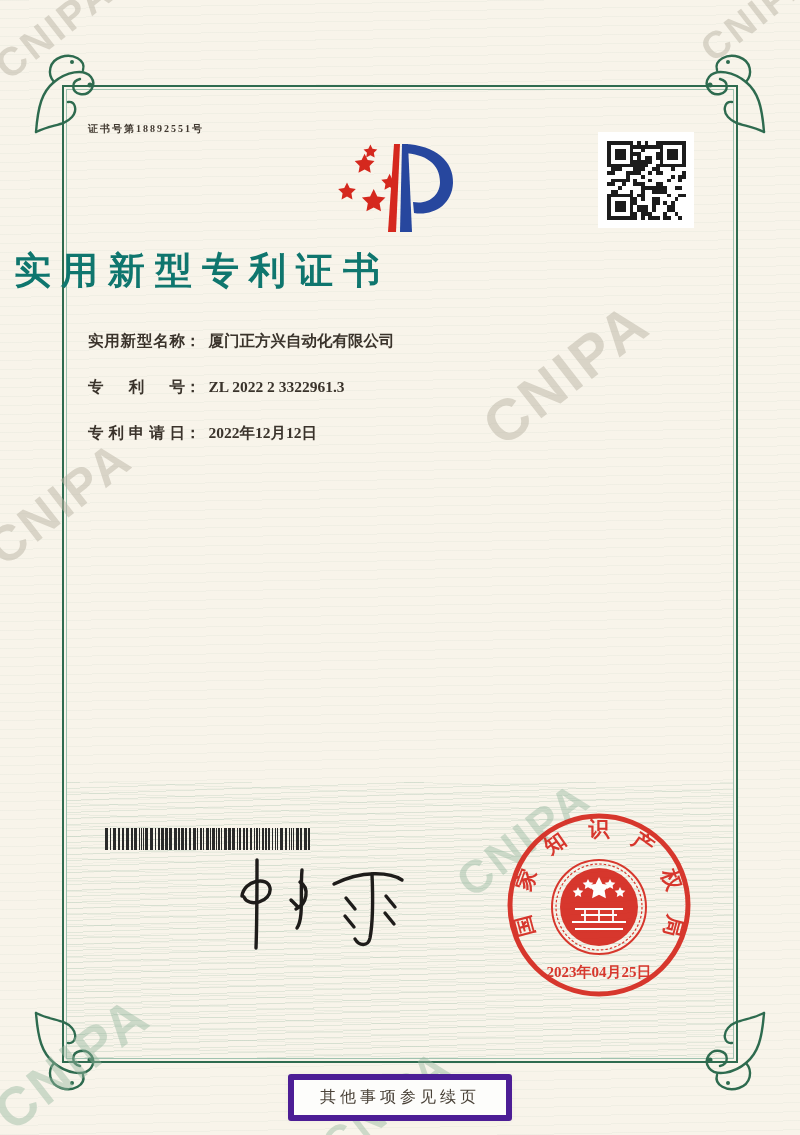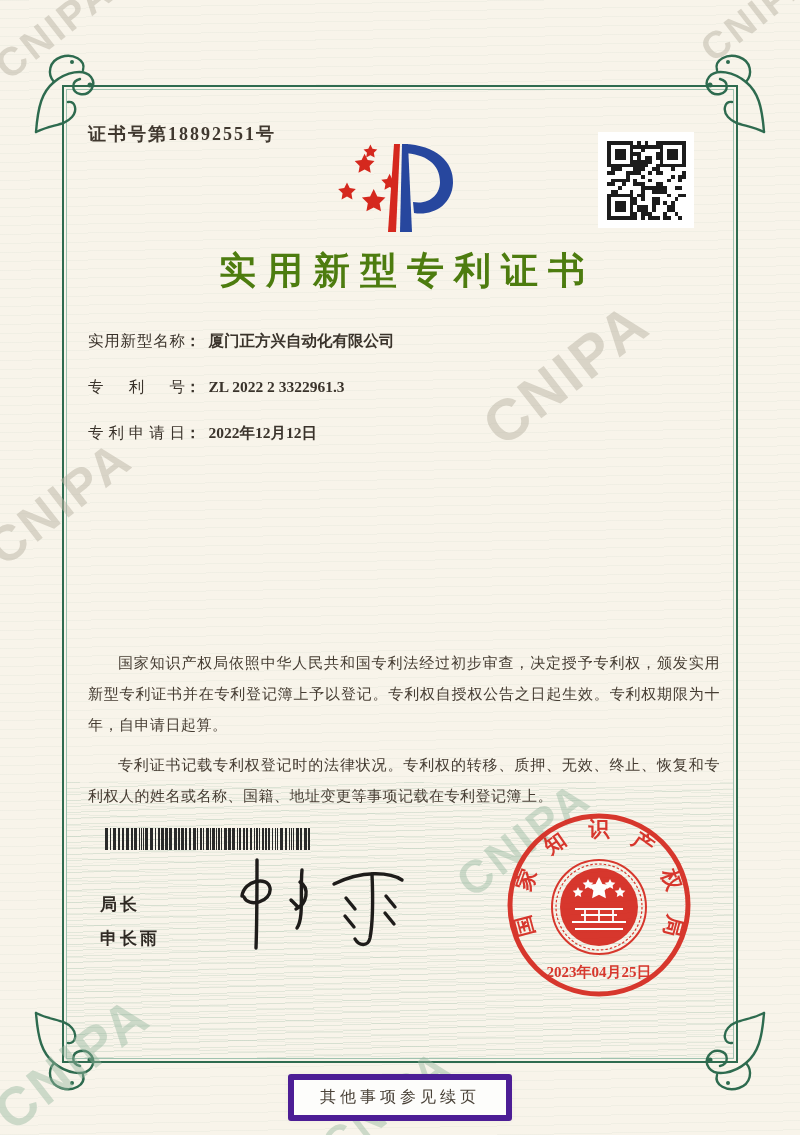--- a/index.html
+++ b/index.html
@@ -37,45 +37,45 @@
   
   .wm {
     position:absolute; font-family:"Liberation Sans","DejaVu Sans",sans-serif;
     font-weight:bold; color:rgba(186,180,163,0.50);
     transform:rotate(-38deg); letter-spacing:3px; pointer-events:none; user-select:none;
     z-index:1;
   }
   .wm.green { color:rgba(150,185,160,0.45); }
   
   .cert-no {
-    position:absolute; left:88px; top:122px; font-size:18px; font-weight:bold;
+    position:absolute; left:88px; top:122px; font-size:10px; font-weight:bold;
     color:#40382f; letter-spacing:2px; z-index:2;
   }
   .logo { position:absolute; left:332px; top:136px; width:146px; height:102px; z-index:2; }
   .qr-box {
     position:absolute; left:598px; top:132px; width:96px; height:96px;
     background:#ffffff; z-index:2;
   }
   .qr {
     position:absolute; left:9px; top:9px; width:78.75px; height:78.75px;
     display:grid; grid-template-columns:repeat(21,1fr); grid-template-rows:repeat(21,1fr);
     background:#fff;
   }
   .qr i { display:block; }
   .qr i.on { background:#1c1c1c; }
   .title {
-    position:absolute; left:4px; right:0; top:246px; text-align:center;
-    font-size:37px; font-weight:bold; color:#4d7c0f;
+    position:absolute; left:4px; right:0; top:246px; text-align:left;
+    font-size:37px; font-weight:bold; color:#0f766e;
     letter-spacing:10px; text-indent:10px; z-index:2;
   }
   
   .rows { position:absolute; left:88px; top:318px; width:634px; z-index:2; }
   .row { position:relative; height:46px; line-height:46px; font-size:15.5px; color:#3a332b; white-space:nowrap; }
   .flabel {
-    display:inline-block; width:97px; font-weight:normal;
+    display:inline-block; width:97px; font-weight:bold;
     text-align:justify; text-align-last:justify; vertical-align:top;
   }
   .colon { font-weight:bold; margin-right:8px; }
   .fvalue { font-weight:bold; }
   .pair2 { position:absolute; left:258px; top:0; }
   .pair2 .flabel { width:auto; text-align-last:auto; letter-spacing:1px; }
   
   .paras { position:absolute; left:88px; top:648px; width:632px; z-index:2; }
   .paras p {
     font-size:15px; line-height:31px; color:#453c32; text-indent:2em;
@@ -635,24 +635,20 @@
       <span class="flabel">实用新型名称</span><span class="colon">：</span><span class="fvalue">厦门正方兴自动化有限公司</span>
     </div>
     <div class="row">
       <span class="flabel">专利号</span><span class="colon">：</span><span class="fvalue">ZL 2022 2 3322961.3</span>
     </div>
     <div class="row">
       <span class="flabel">专利申请日</span><span class="colon">：</span><span class="fvalue">2022年12月12日</span>
     </div>
   </div>
 
-  <div class="paras">
-    <p>国家知识产权局依照中华人民共和国专利法经过初步审查，决定授予专利权，颁发实用新型专利证书并在专利登记簿上予以登记。专利权自授权公告之日起生效。专利权期限为十年，自申请日起算。</p>
-    <p>专利证书记载专利权登记时的法律状况。专利权的转移、质押、无效、终止、恢复和专利权人的姓名或名称、国籍、地址变更等事项记载在专利登记簿上。</p>
-  </div>
 
   <div class="barcode" id="barcode">
       <b style="width:3px;margin-right:2px;"></b>
       <b style="width:1px;margin-right:2px;"></b>
       <b style="width:3px;margin-right:2px;"></b>
       <b style="width:2px;margin-right:2px;"></b>
       <b style="width:2px;margin-right:2px;"></b>
       <b style="width:3px;margin-right:2px;"></b>
       <b style="width:2px;margin-right:1px;"></b>
       <b style="width:3px;margin-right:2px;"></b>
@@ -702,24 +698,20 @@
       <b style="width:2px;margin-right:2px;"></b>
       <b style="width:1px;margin-right:1px;"></b>
       <b style="width:1px;margin-right:1px;"></b>
       <b style="width:1px;margin-right:2px;"></b>
       <b style="width:3px;margin-right:1px;"></b>
       <b style="width:2px;margin-right:2px;"></b>
       <b style="width:3px;margin-right:1px;"></b>
       <b style="width:2px;margin-right:2px;"></b>
     </div>
 
-  <div class="signer">
-    <div>局长</div>
-    <div>申长雨</div>
-  </div>
 
   <div class="sig-svg">
     <svg viewBox="0 0 210 110" fill="none" stroke="#1e1c1a" stroke-width="3.4" stroke-linecap="round" stroke-linejoin="round">
       <path d="M30,44 C32,28 56,24 58,36 C60,50 36,56 32,45"></path>
       <path d="M45,8 C45,35 45,70 44,96"></path>
       <path d="M88,30 C98,36 95,52 84,57"></path>
       <path d="M90,18 C88,40 92,66 85,76"></path>
       <path d="M79,48 l7,7"></path>
       <path d="M122,32 C150,18 178,20 190,28"></path>
       <path d="M160,22 C161,45 161,70 158,86 C156,95 147,94 143,87"></path>

